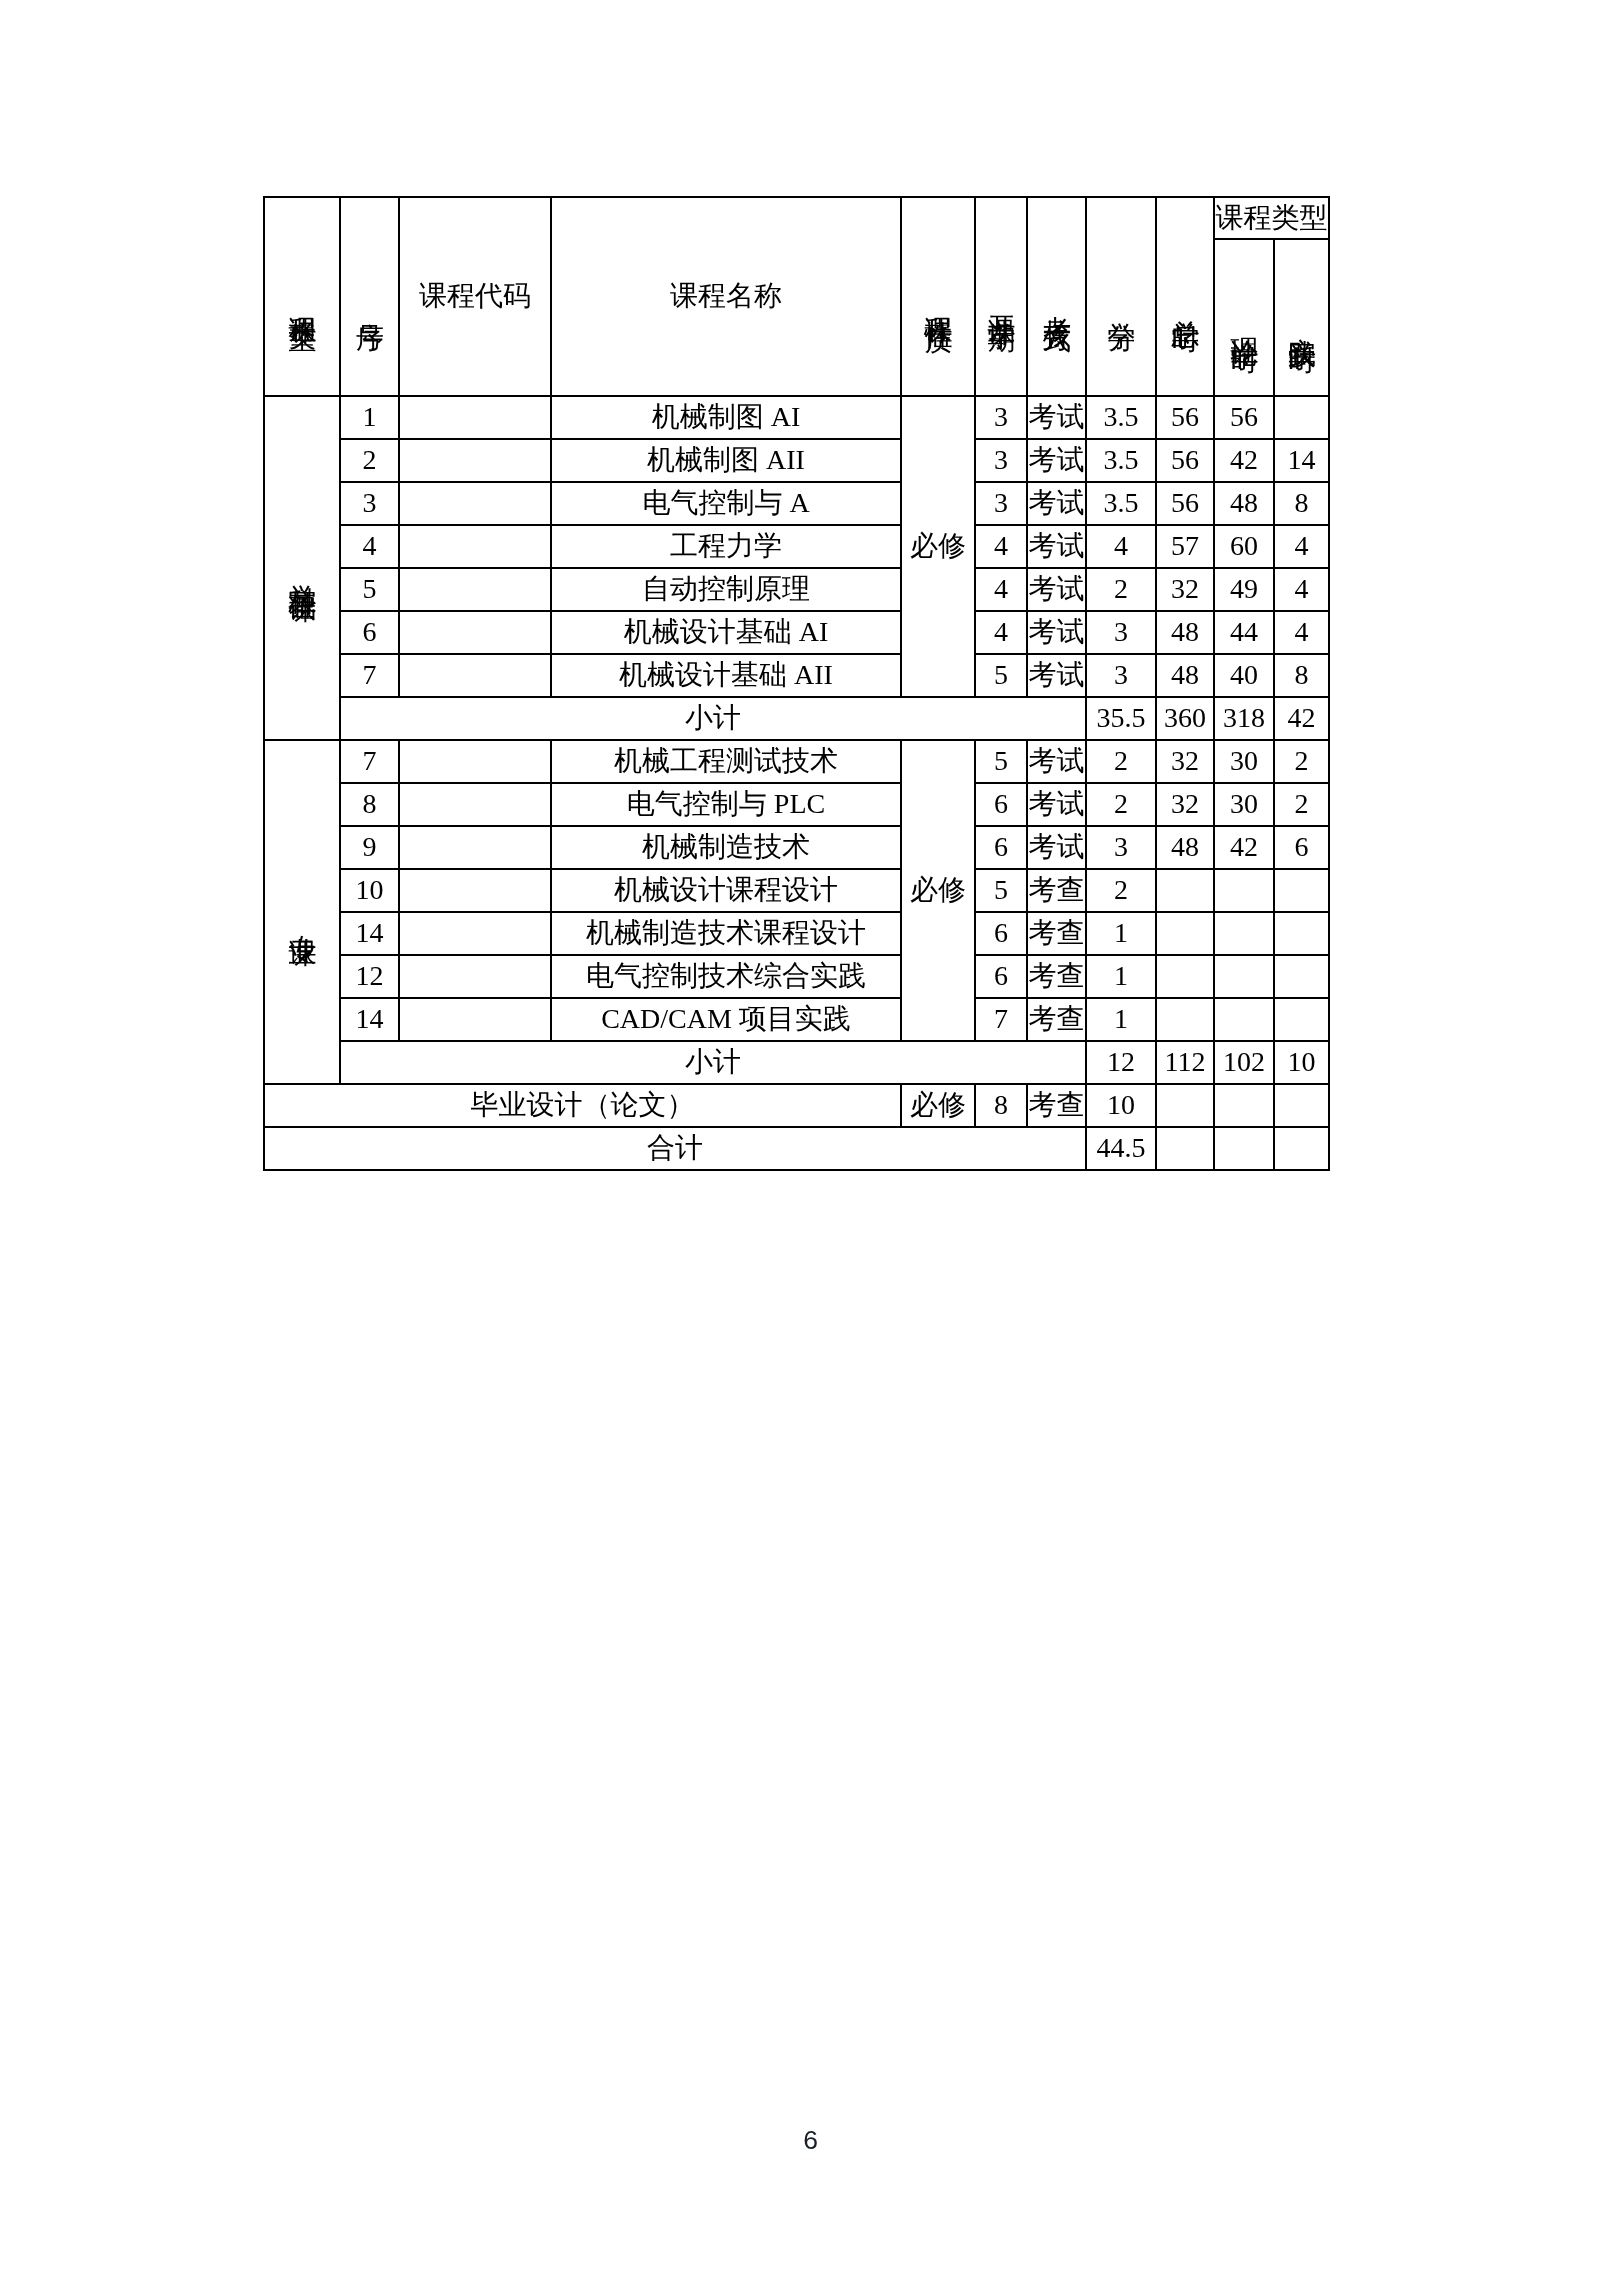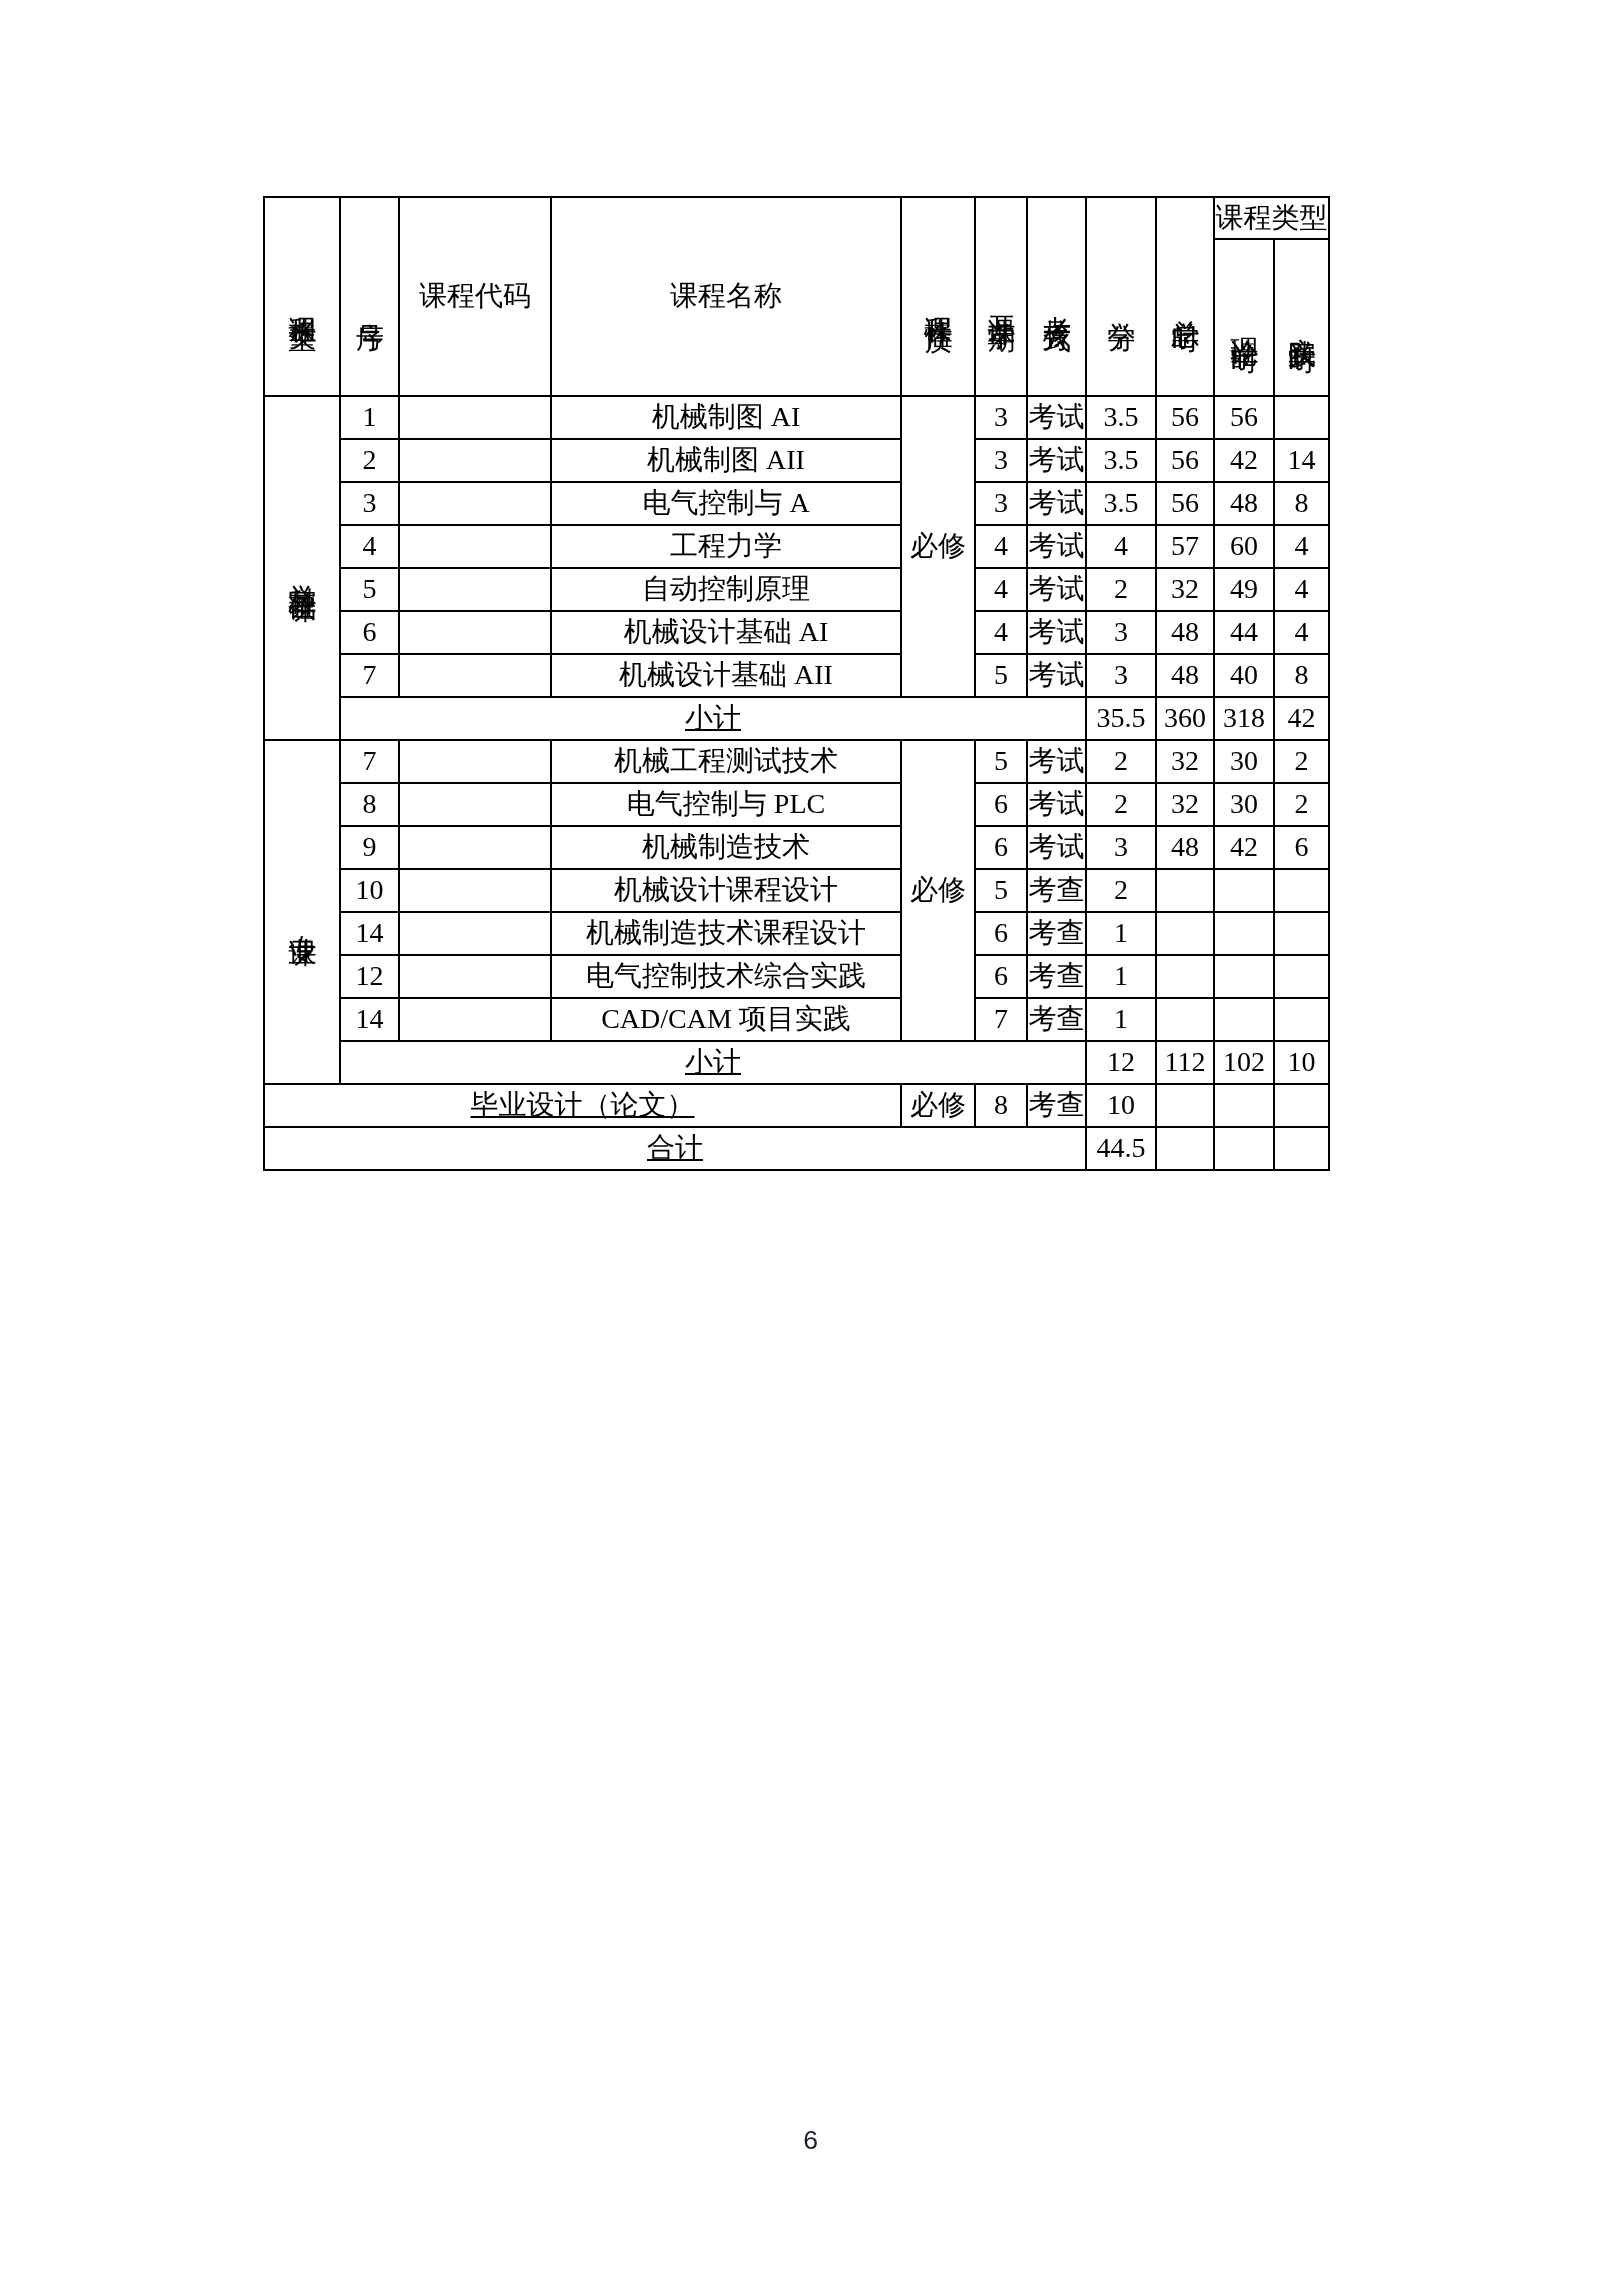--- a/index.html
+++ b/index.html
@@ -14,21 +14,21 @@
   table.cur td{
     border:2px solid #000;
     font-size:28px;line-height:1.15;
     text-align:center;vertical-align:middle;
     padding:0;overflow:hidden;white-space:nowrap;
   }
   tr.h1{height:42px;}
   tr.h2{height:157px;}
   tr.r{height:43px;}
   td.nm{text-align:left;padding-left:7.8px;}
-  td.lf{text-align:left;padding-left:4.9px;text-decoration:underline;}
+  td.lf{text-align:left;padding-left:4.9px;}
   .vtext{
     writing-mode:vertical-rl;text-orientation:upright;
     display:inline-block;letter-spacing:2.9px;
   }
   .pageno{
     position:absolute;left:0;top:2125px;width:100%;
     text-align:center;font-size:26.5px;color:#17202a;
     font-family:"Liberation Sans","DejaVu Sans",sans-serif;
   }
 </style>

